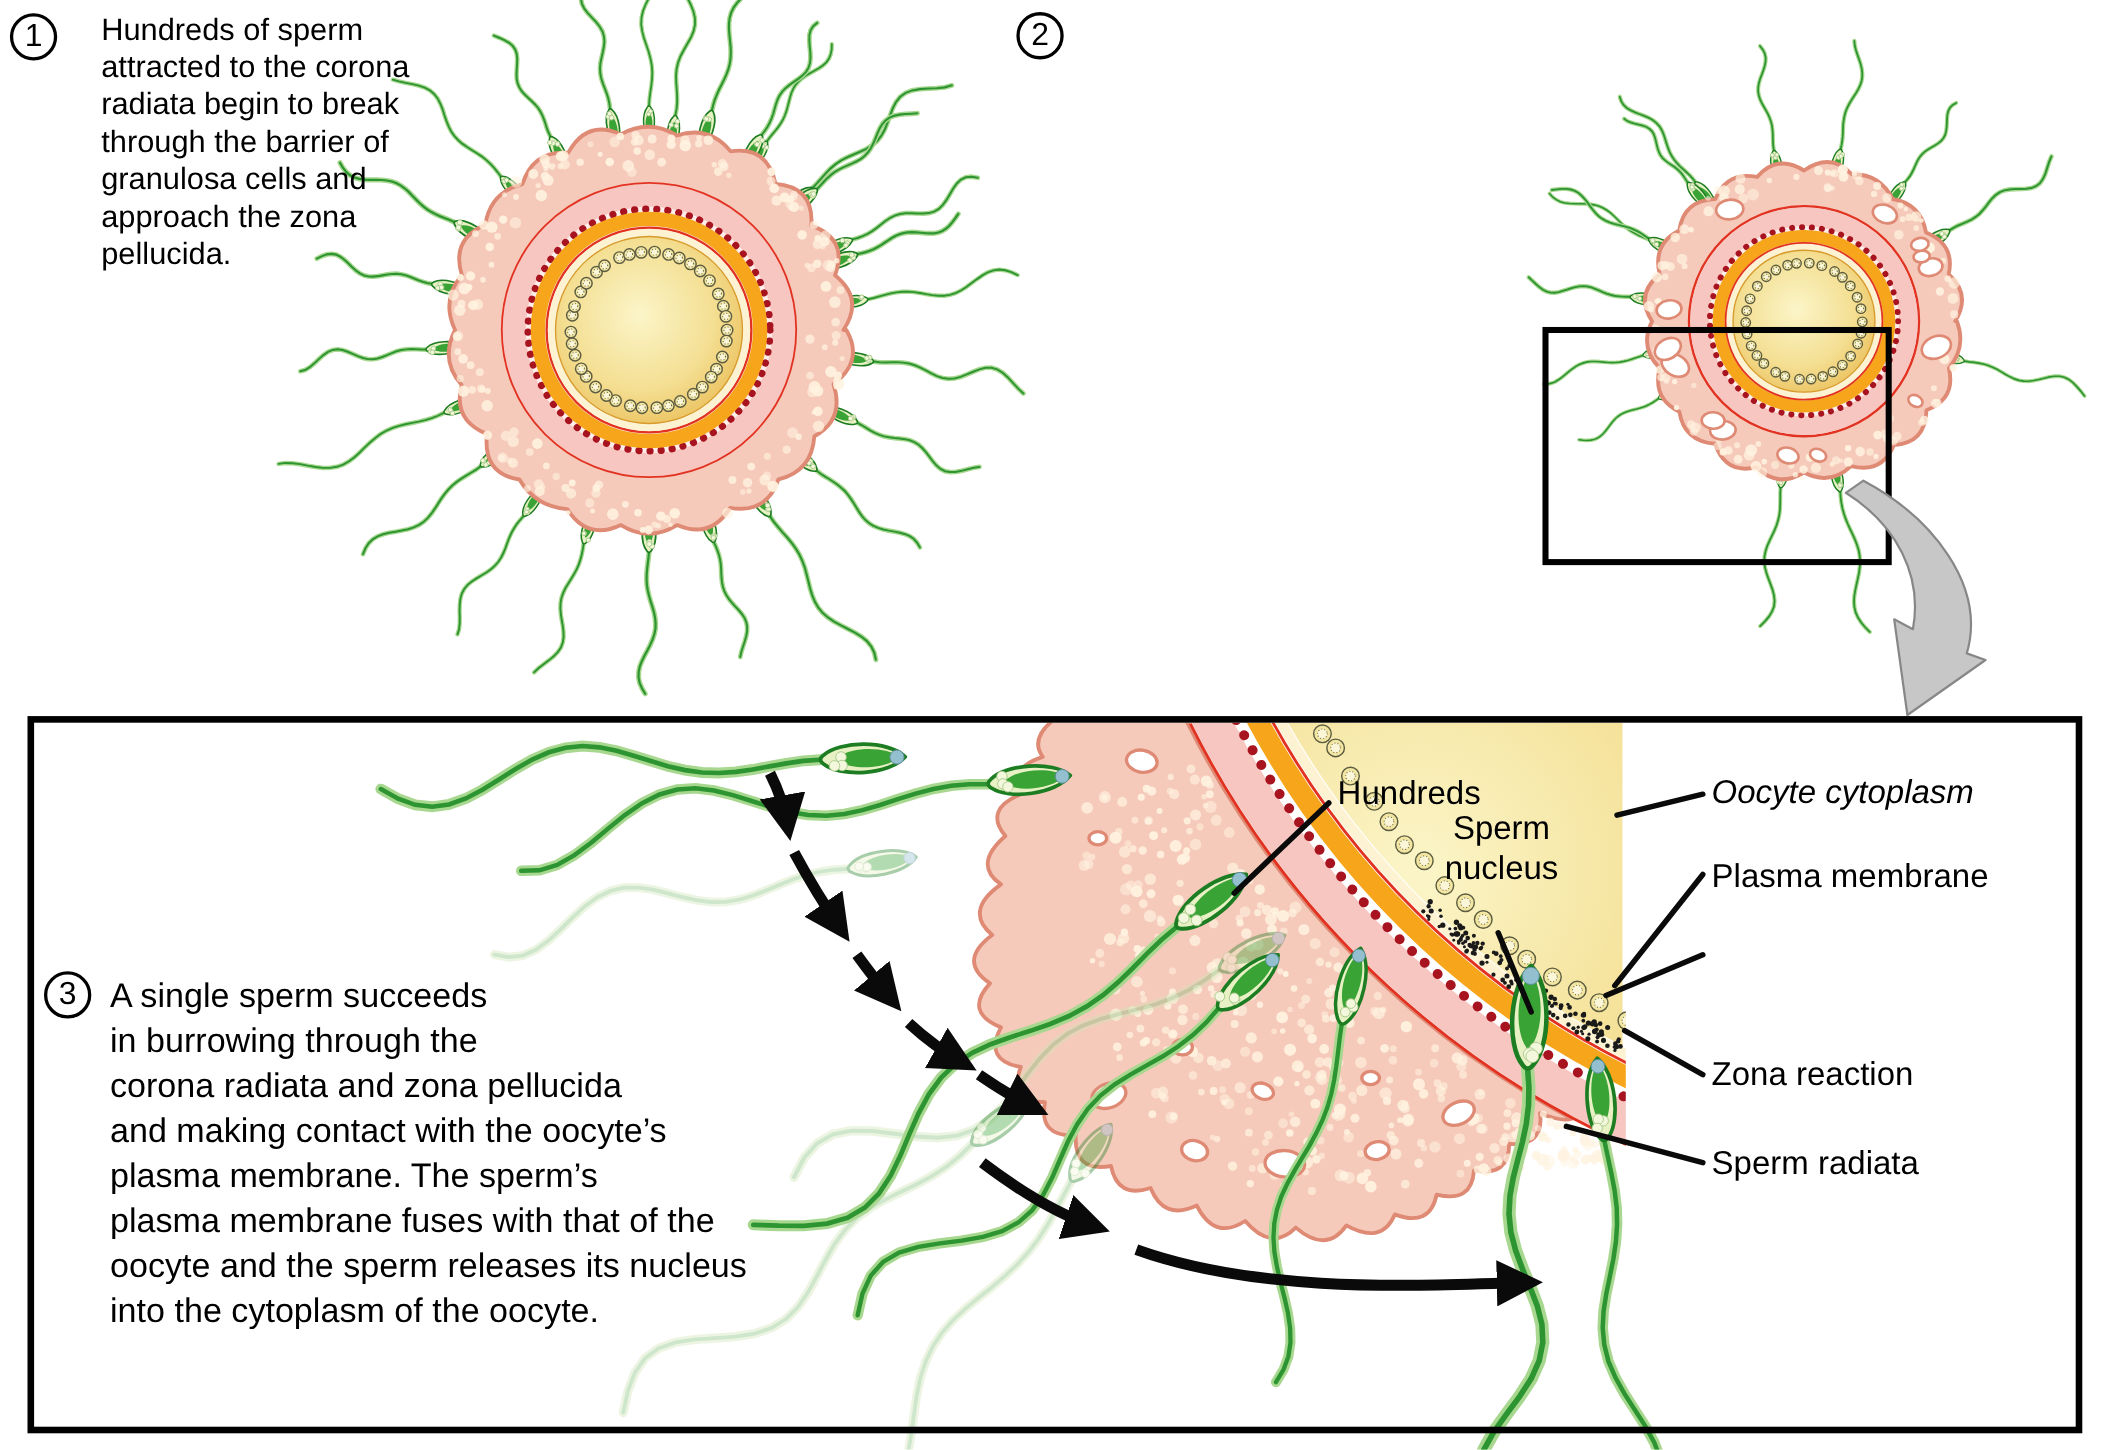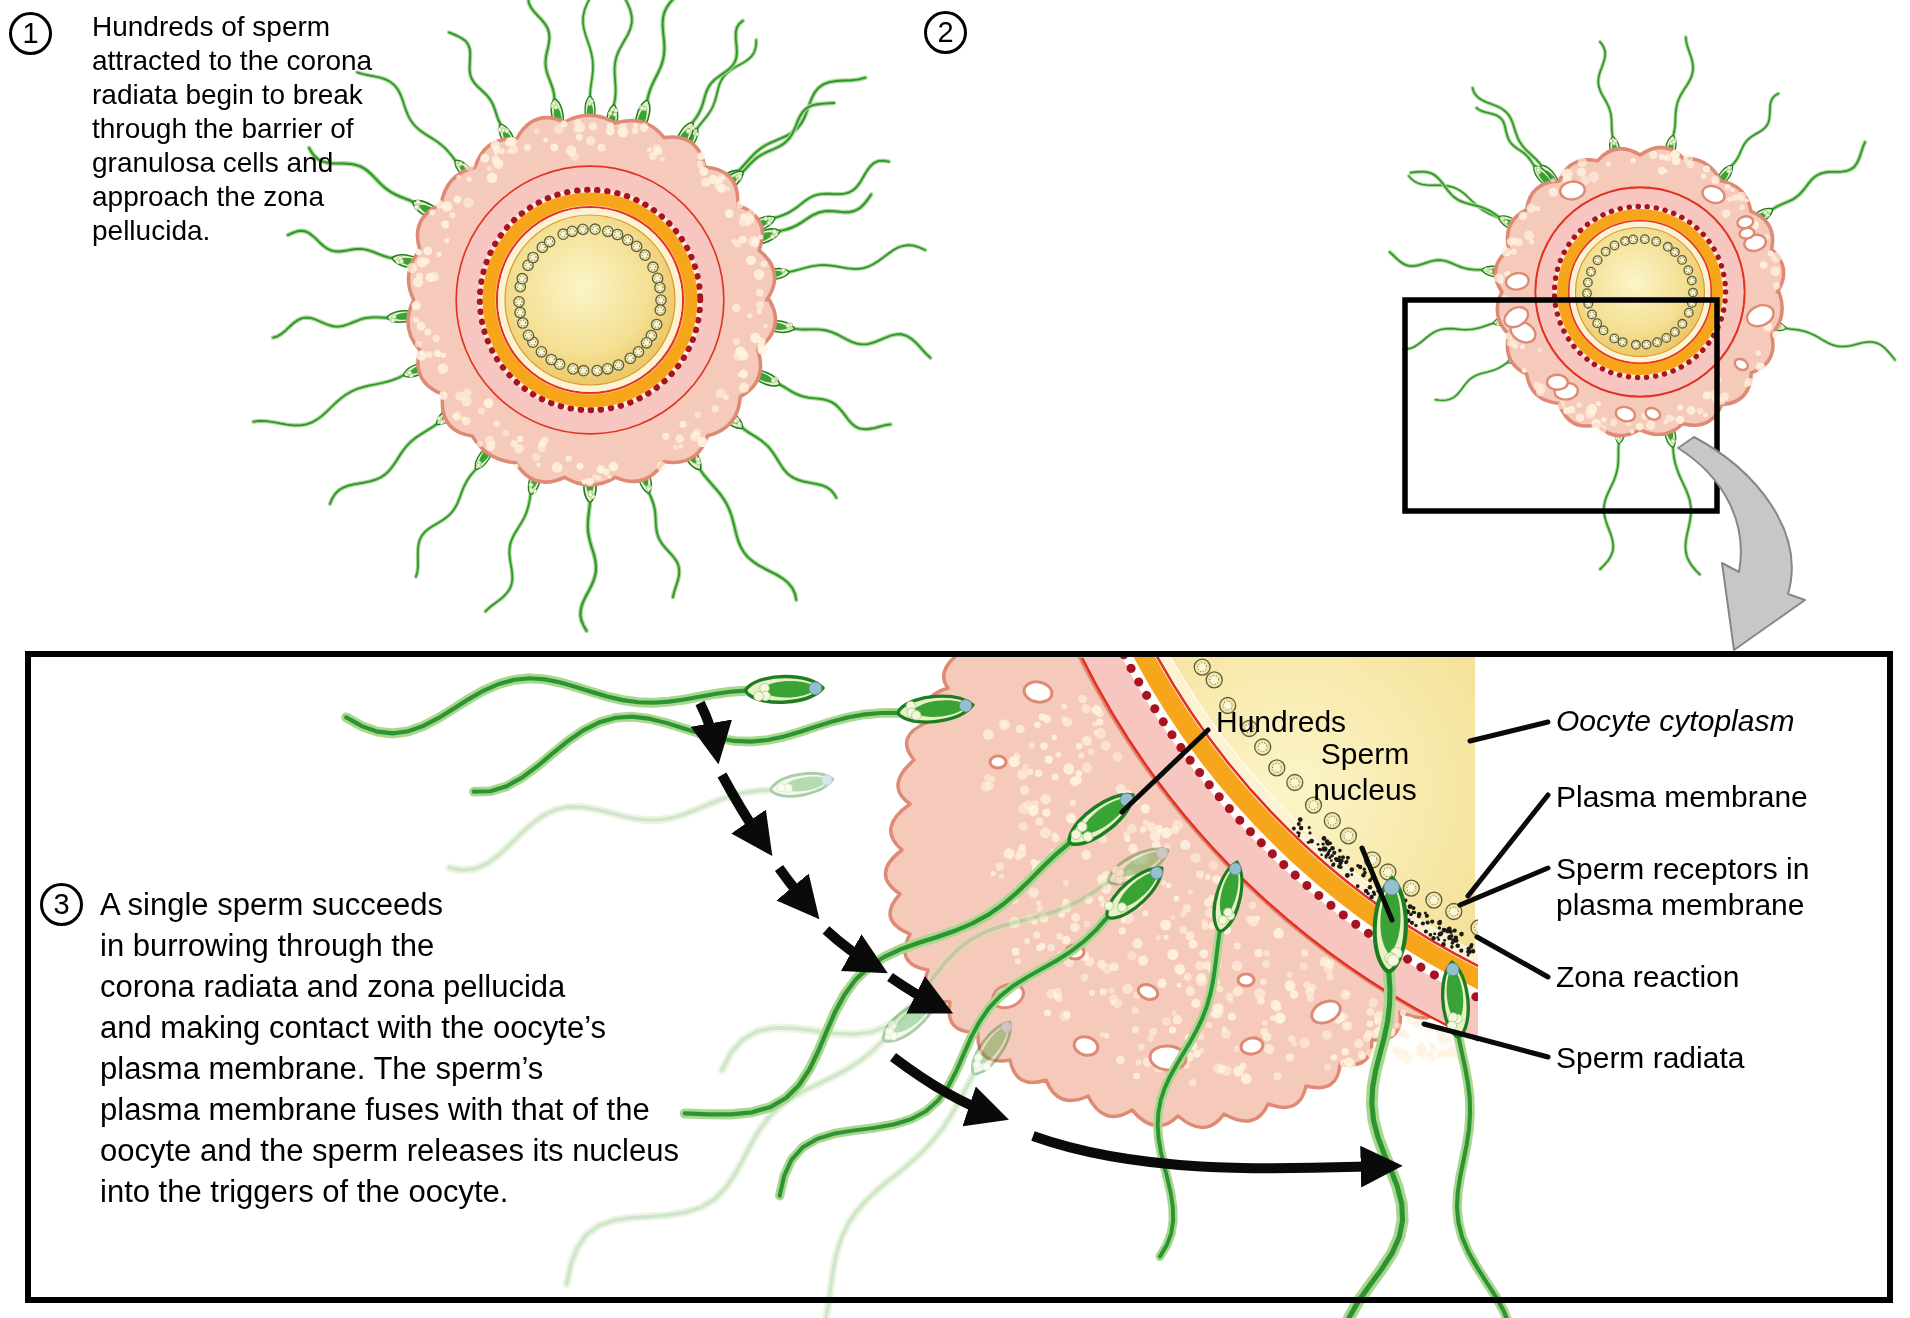--- a/index.html
+++ b/index.html
@@ -1624,24 +1624,22 @@
   <div class="badge" style="left:924px;top:11px;">2</div>
 
   <div class="badge" style="left:40px;top:883px;">3</div>
   <div class="cap3" style="left:100px;top:884px;width:660px;">A single sperm succeeds
 in burrowing through the
 corona radiata and zona pellucida
 and making contact with the oocyte’s
 plasma membrane. The sperm’s
 plasma membrane fuses with that of the
 oocyte and the sperm releases its nucleus
-into the triggers of the oocyte.</div>
+into the cytoplasm of the oocyte.</div>
 
   <div class="lbl" style="left:1216px;top:704px;">Hundreds</div>
   <div class="lbl center" style="left:1289px;top:736px;width:152px;">Sperm
 nucleus</div>
   <div class="lbl" style="left:1556px;top:703px;font-style:italic;">Oocyte cytoplasm</div>
   <div class="lbl" style="left:1556px;top:779px;">Plasma membrane</div>
-  <div class="lbl" style="left:1556px;top:851px;">Sperm receptors in
-plasma membrane</div>
   <div class="lbl" style="left:1556px;top:959px;">Zona reaction</div>
   <div class="lbl" style="left:1556px;top:1040px;">Sperm radiata</div>
 </div>
 
 </body></html>

